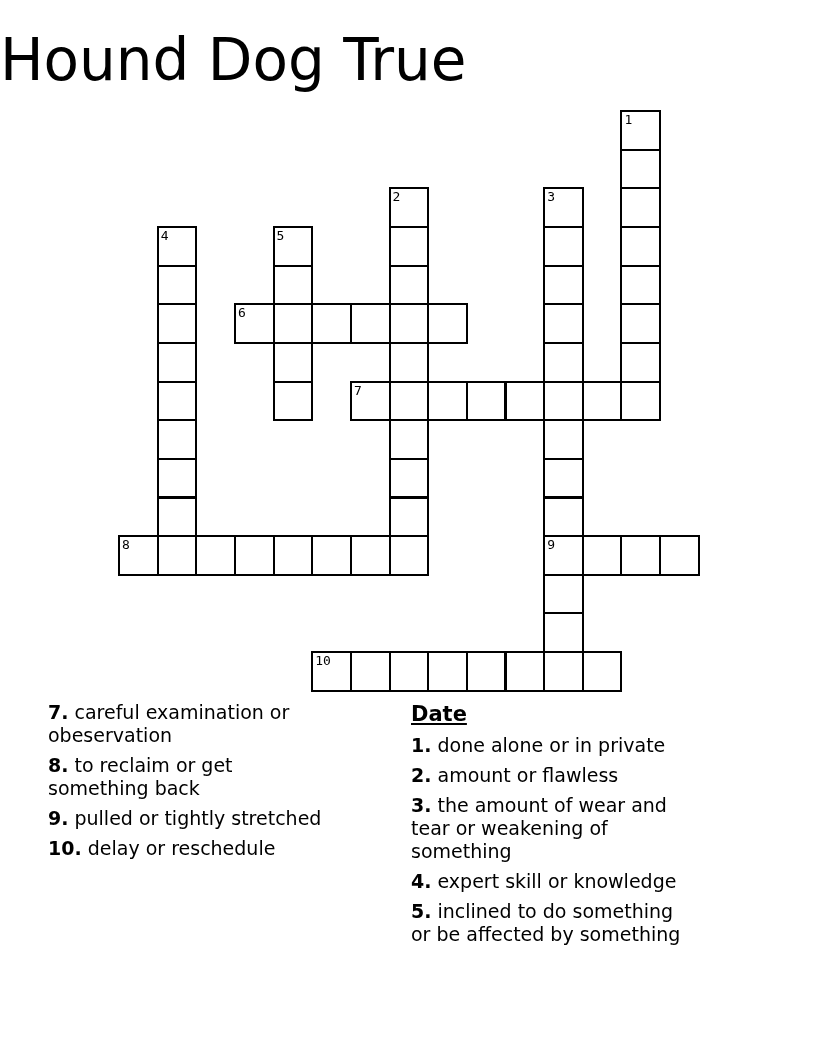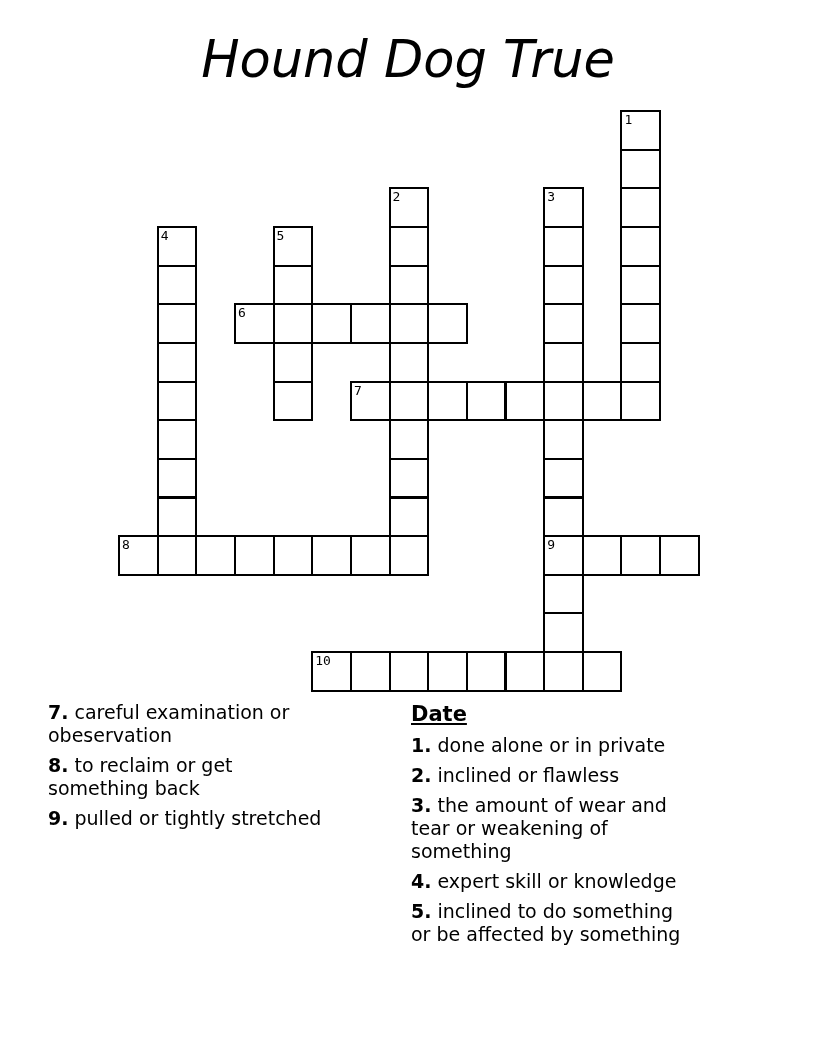--- a/index.html
+++ b/index.html
@@ -21,25 +21,24 @@
   }
   .name-date-row .label { flex: 0 0 auto; }
   .fill-line { border-bottom: 1.5px solid #000; height: 17px; }
   .name-line { flex: 1 1 auto; margin-left: 8px; }
   .date-label { margin-left: 33px; }
   .date-line { flex: 0 0 65px; margin-left: 6px; }
 
   
   .title {
     position: absolute; top: 30px; left: 0; right: 0;
-    text-align: center;
-    font-size: 51px; font-weight: 400;
+    text-align: left;
+    font-size: 58px; font-weight: 400;
     font-family: "DejaVu Sans", sans-serif;
     line-height: 60px;
-    font-style: italic;
   }
 
   
   .grid { position: absolute; left: 118px; top: 110px; }
   .cell {
     position: absolute;
     background: #ffffff;
     border: 2px solid #000000;
   }
   .cell-num {
@@ -168,28 +167,29 @@
       <div>
 
   <p class="clue"><b class="clue-num">7.</b><span class="clue-text"> careful examination or
 obeservation</span></p>
 
   <p class="clue"><b class="clue-num">8.</b><span class="clue-text"> to reclaim or get
 something back</span></p>
 
   <p class="clue"><b class="clue-num">9.</b><span class="clue-text"> pulled or tightly stretched</span></p>
 
+  <p class="clue"><b class="clue-num">10.</b><span class="clue-text"> delay or reschedule</span></p>
 </div>
     </div>
     <div class="clue-col-down">
       <h2 class="clue-head">Date</h2>
       <div>
   <p class="clue"><b class="clue-num">1.</b><span class="clue-text"> done alone or in private</span></p>
 
-  <p class="clue"><b class="clue-num">2.</b><span class="clue-text"> inclined or flawless</span></p>
+  <p class="clue"><b class="clue-num">2.</b><span class="clue-text"> amount or flawless</span></p>
 
   <p class="clue"><b class="clue-num">3.</b><span class="clue-text"> the amount of wear and
 tear or weakening of
 something</span></p>
 
   <p class="clue"><b class="clue-num">4.</b><span class="clue-text"> expert skill or knowledge</span></p>
 
   <p class="clue"><b class="clue-num">5.</b><span class="clue-text"> inclined to do something
 or be affected by something</span></p>
 </div>

